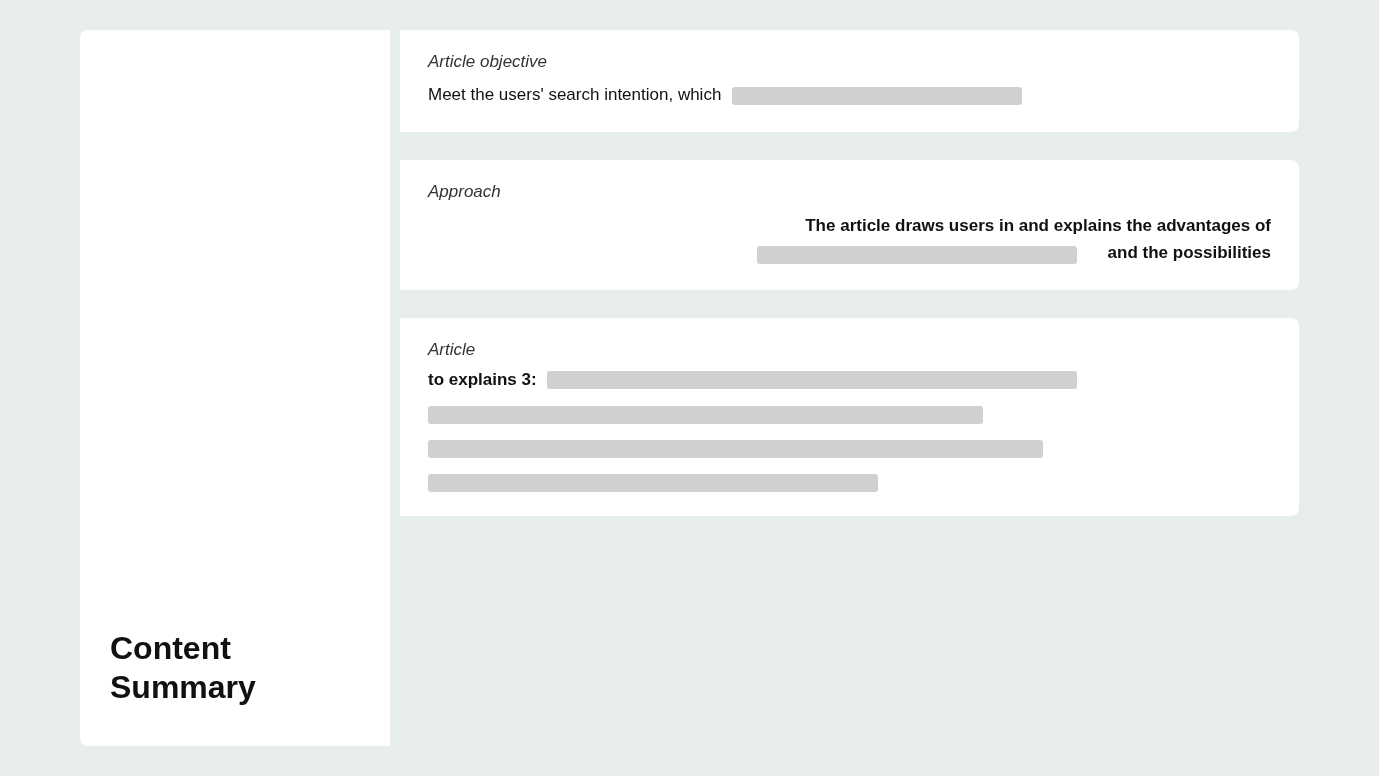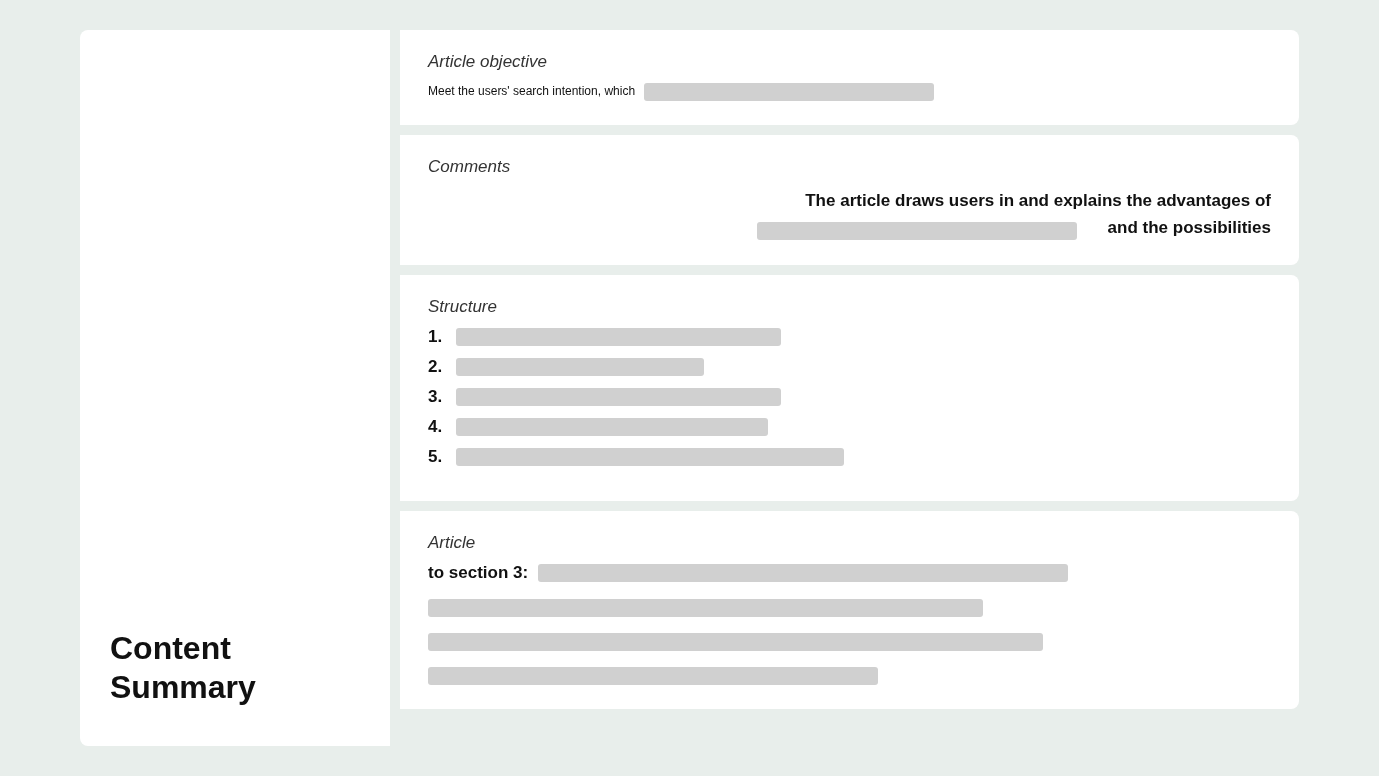--- a/index.html
+++ b/index.html
@@ -39,21 +39,21 @@
       font-size: 32px;
       font-weight: 800;
       color: #111;
       line-height: 1.2;
     }
 
     .right-panel {
       flex: 1;
       display: flex;
       flex-direction: column;
-      gap: 10px;
+      gap: 28px;
       padding-left: 10px;
     }
 
     .card {
       background: #fff;
       border-radius: 0 8px 8px 0;
       padding: 22px 28px 24px 28px;
     }
 
     .card:first-child {
@@ -63,21 +63,21 @@
 
     .card-label {
       font-style: italic;
       font-size: 17px;
       color: #333;
       margin-bottom: 10px;
       font-weight: 400;
     }
 
     .card-content {
-      font-size: 12px;
+      font-size: 17px;
       color: #111;
       font-weight: 400;
       line-height: 1.5;
     }
 
     .inline-placeholder {
       display: inline-block;
       height: 18px;
       background: #d0d0d0;
       border-radius: 3px;
@@ -149,59 +149,34 @@
 
     <div class="card">
       <div class="card-label">Article objective</div>
       <div class="card-content">
         <span>Meet the users' search intention, which</span>
         <span class="inline-placeholder" style="width: 290px;"></span>
       </div>
     </div>
 
     <div class="card">
-      <div class="card-label">Comments</div>
+      <div class="card-label">Approach</div>
       <div class="approach-text">
         <span>The article draws users in and explains the advantages of</span>
         <br>
         <span class="block-placeholder" style="width: 320px; display: inline-block; margin-top: 4px; vertical-align: middle;"></span>
         <span style="margin-left: 26px;">and the possibilities</span>
       </div>
     </div>
 
-    <div class="card">
-      <div class="card-label">Structure</div>
-      <ol class="structure-list">
-        <li>
-          <span class="num">1.</span>
-          <span class="block-placeholder" style="width: 325px; margin-top: 0; display: inline-block;"></span>
-        </li>
-        <li>
-          <span class="num">2.</span>
-          <span class="block-placeholder" style="width: 248px; margin-top: 0; display: inline-block;"></span>
-        </li>
-        <li>
-          <span class="num">3.</span>
-          <span class="block-placeholder" style="width: 325px; margin-top: 0; display: inline-block;"></span>
-        </li>
-        <li>
-          <span class="num">4.</span>
-          <span class="block-placeholder" style="width: 312px; margin-top: 0; display: inline-block;"></span>
-        </li>
-        <li>
-          <span class="num">5.</span>
-          <span class="block-placeholder" style="width: 388px; margin-top: 0; display: inline-block;"></span>
-        </li>
-      </ol>
-    </div>
 
     <div class="card comments-section">
       <div class="card-label">Article</div>
       <div class="to-section">
-        <span>to section 3:</span>
+        <span>to explains 3:</span>
         <span class="inline-placeholder" style="width: 530px; margin-left: 0;"></span>
       </div>
       <div class="comments-below">
         <span class="block-placeholder" style="width: 555px;"></span>
         <span class="block-placeholder" style="width: 615px;"></span>
         <span class="block-placeholder" style="width: 450px;"></span>
       </div>
     </div>
 
   </div>

